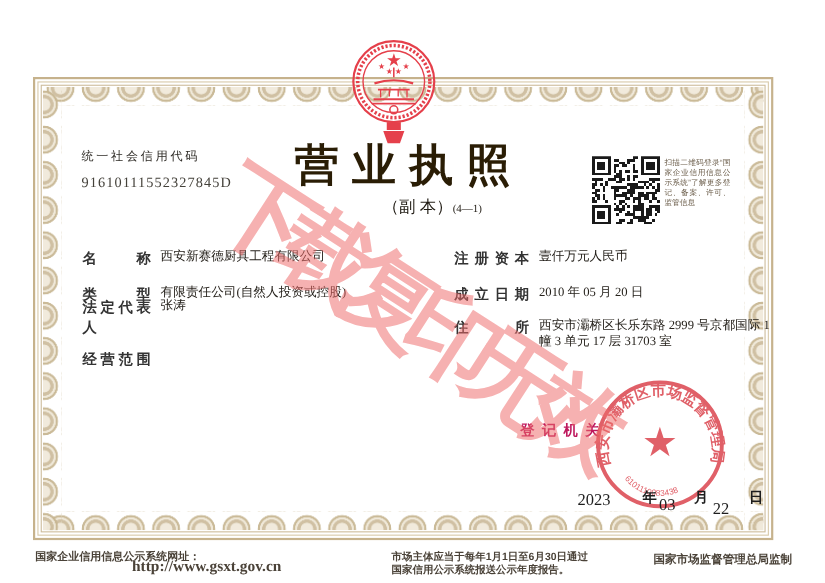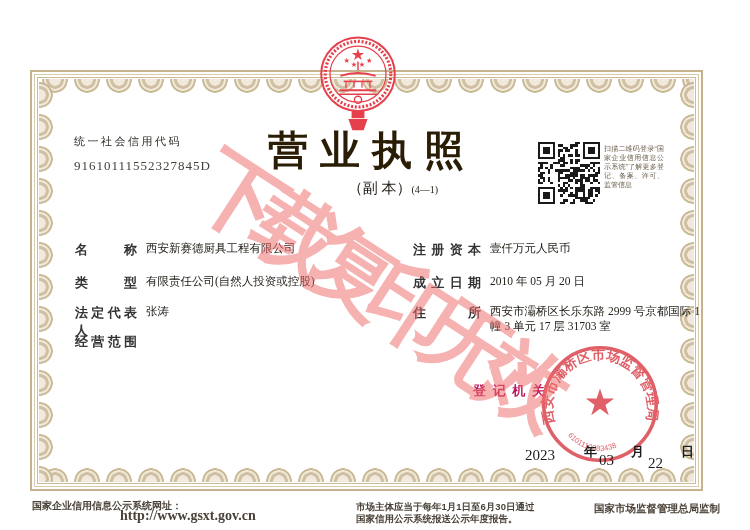--- a/index.html
+++ b/index.html
@@ -39,21 +39,21 @@
     letter-spacing:12px; padding-left:12px; box-sizing:border-box;
     color:var(--title-brown,#2a1d05); z-index:1;}
   .subtitle{position:absolute; left:318px; top:179px; width:150px; text-align:center;
     font-family:"Liberation Serif","DejaVu Serif",serif; font-size:15px; color:#1f1a12; z-index:1;}
   .subtitle .copy{font-size:10px; letter-spacing:0;}
   .qr{position:absolute; left:538px; top:142px; width:62px; height:62px; z-index:1; shape-rendering:crispEdges;}
   .qr-caption{position:absolute; left:604px; top:144px; width:60px; font-size:7px; line-height:9px;
     color:#6a5c49; z-index:1; text-align:justify;}
 
   
-  .lrow,.rrow{position:absolute; display:flex; z-index:1;margin-top:15px;}
+  .lrow,.rrow{position:absolute; display:flex; z-index:1;}
   .lrow{left:75px;}
   .rrow{left:413px;}
   .flabel{display:inline-block; width:62px; font-size:13px; font-weight:600; color:#333;
     text-align:justify; text-align-last:justify; flex:0 0 62px;}
   .rrow .flabel{width:68px; flex:0 0 68px;}
   .fvalue{font-family:"Liberation Serif","DejaVu Serif",serif; font-size:11.5px; color:#26221c;
     margin-left:9px; line-height:14px;}
   .scope .fvalue{width:282px; text-align:justify; line-height:13.8px;}
   .rrow .fvalue{width:218px; line-height:14.5px;}
 
@@ -348,21 +348,21 @@
   <div class="qr-caption">扫描二维码登录“国家企业信用信息公示系统”了解更多登记、备案、许可、监管信息</div>
 
   <div class="lrow" style="top:226px">
     <span class="flabel">名称</span>
     <span class="fvalue">西安新赛德厨具工程有限公司</span>
   </div>
   <div class="lrow" style="top:259px">
     <span class="flabel">类型</span>
     <span class="fvalue">有限责任公司(自然人投资或控股)</span>
   </div>
-  <div class="lrow" style="top:289px">
+  <div class="lrow" style="top:271px">
     <span class="flabel">法定代表人</span>
     <span class="fvalue">张涛</span>
   </div>
   <div class="lrow scope" style="top:318px">
     <span class="flabel">经营范围</span>
   </div>
 
   <div class="rrow" style="top:226px">
     <span class="flabel">注册资本</span>
     <span class="fvalue">壹仟万元人民币</span>

